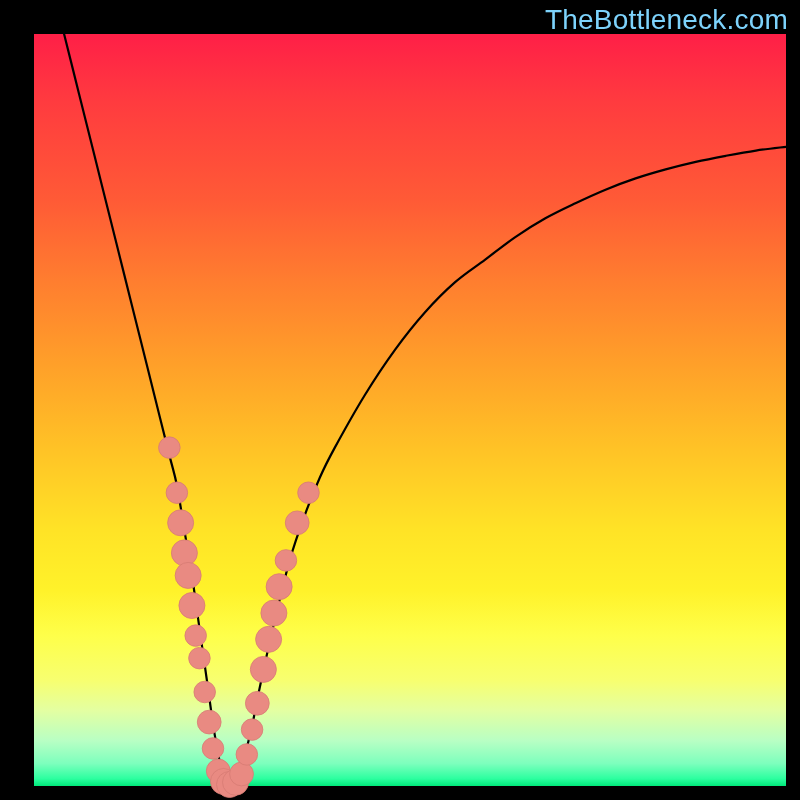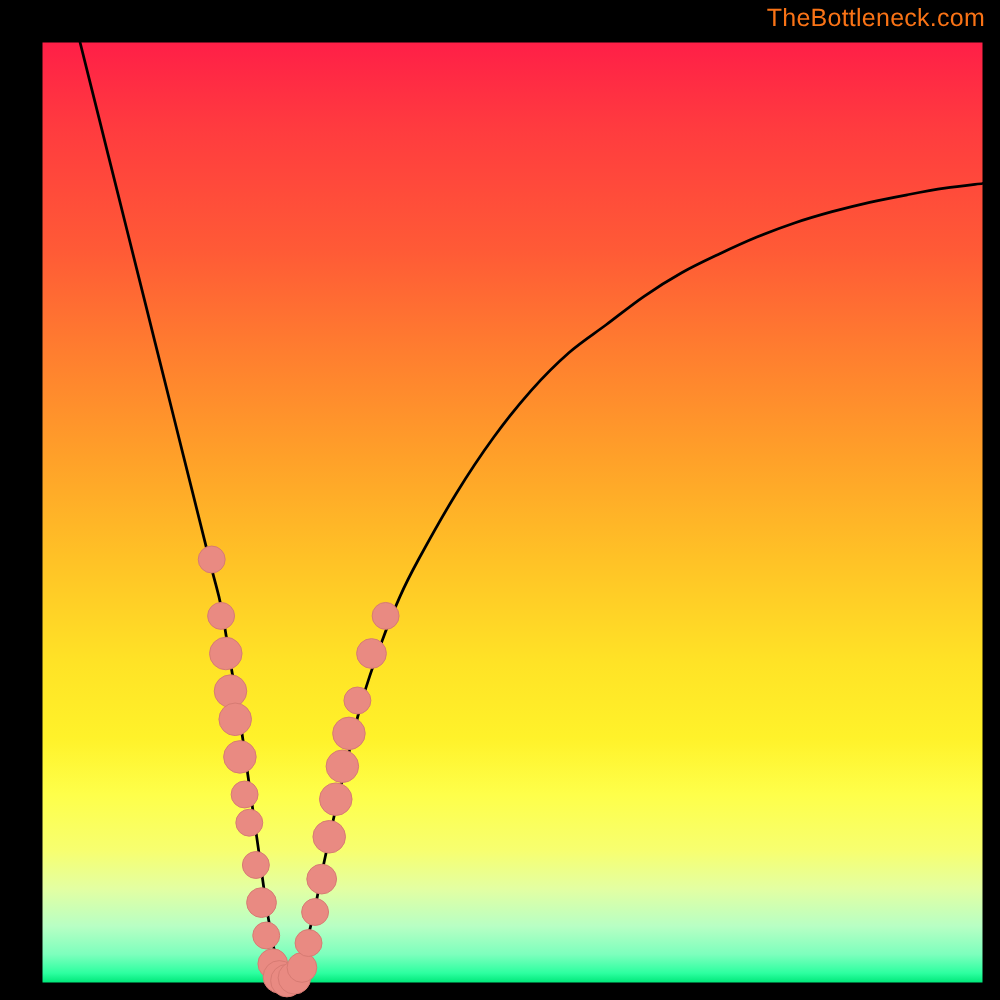--- a/index.html
+++ b/index.html
@@ -42,22 +42,22 @@
       #b8ffc4 94%,
       #7dffbd 97%,
       #2dffa0 99%,
       #00e87a 100%
     );
   }
   .watermark {
     position: absolute;
     top: 4px;
     right: 12px;
-    color: #f97316;
-    font-size: 20px;
+    color: #7dd3fc;
+    font-size: 28px;
     font-weight: 500;
     letter-spacing: 0.2px;
     user-select: none;
   }
   svg.curve {
     position: absolute;
     left: 0;
     top: 0;
     width: 752px;
     height: 752px;

